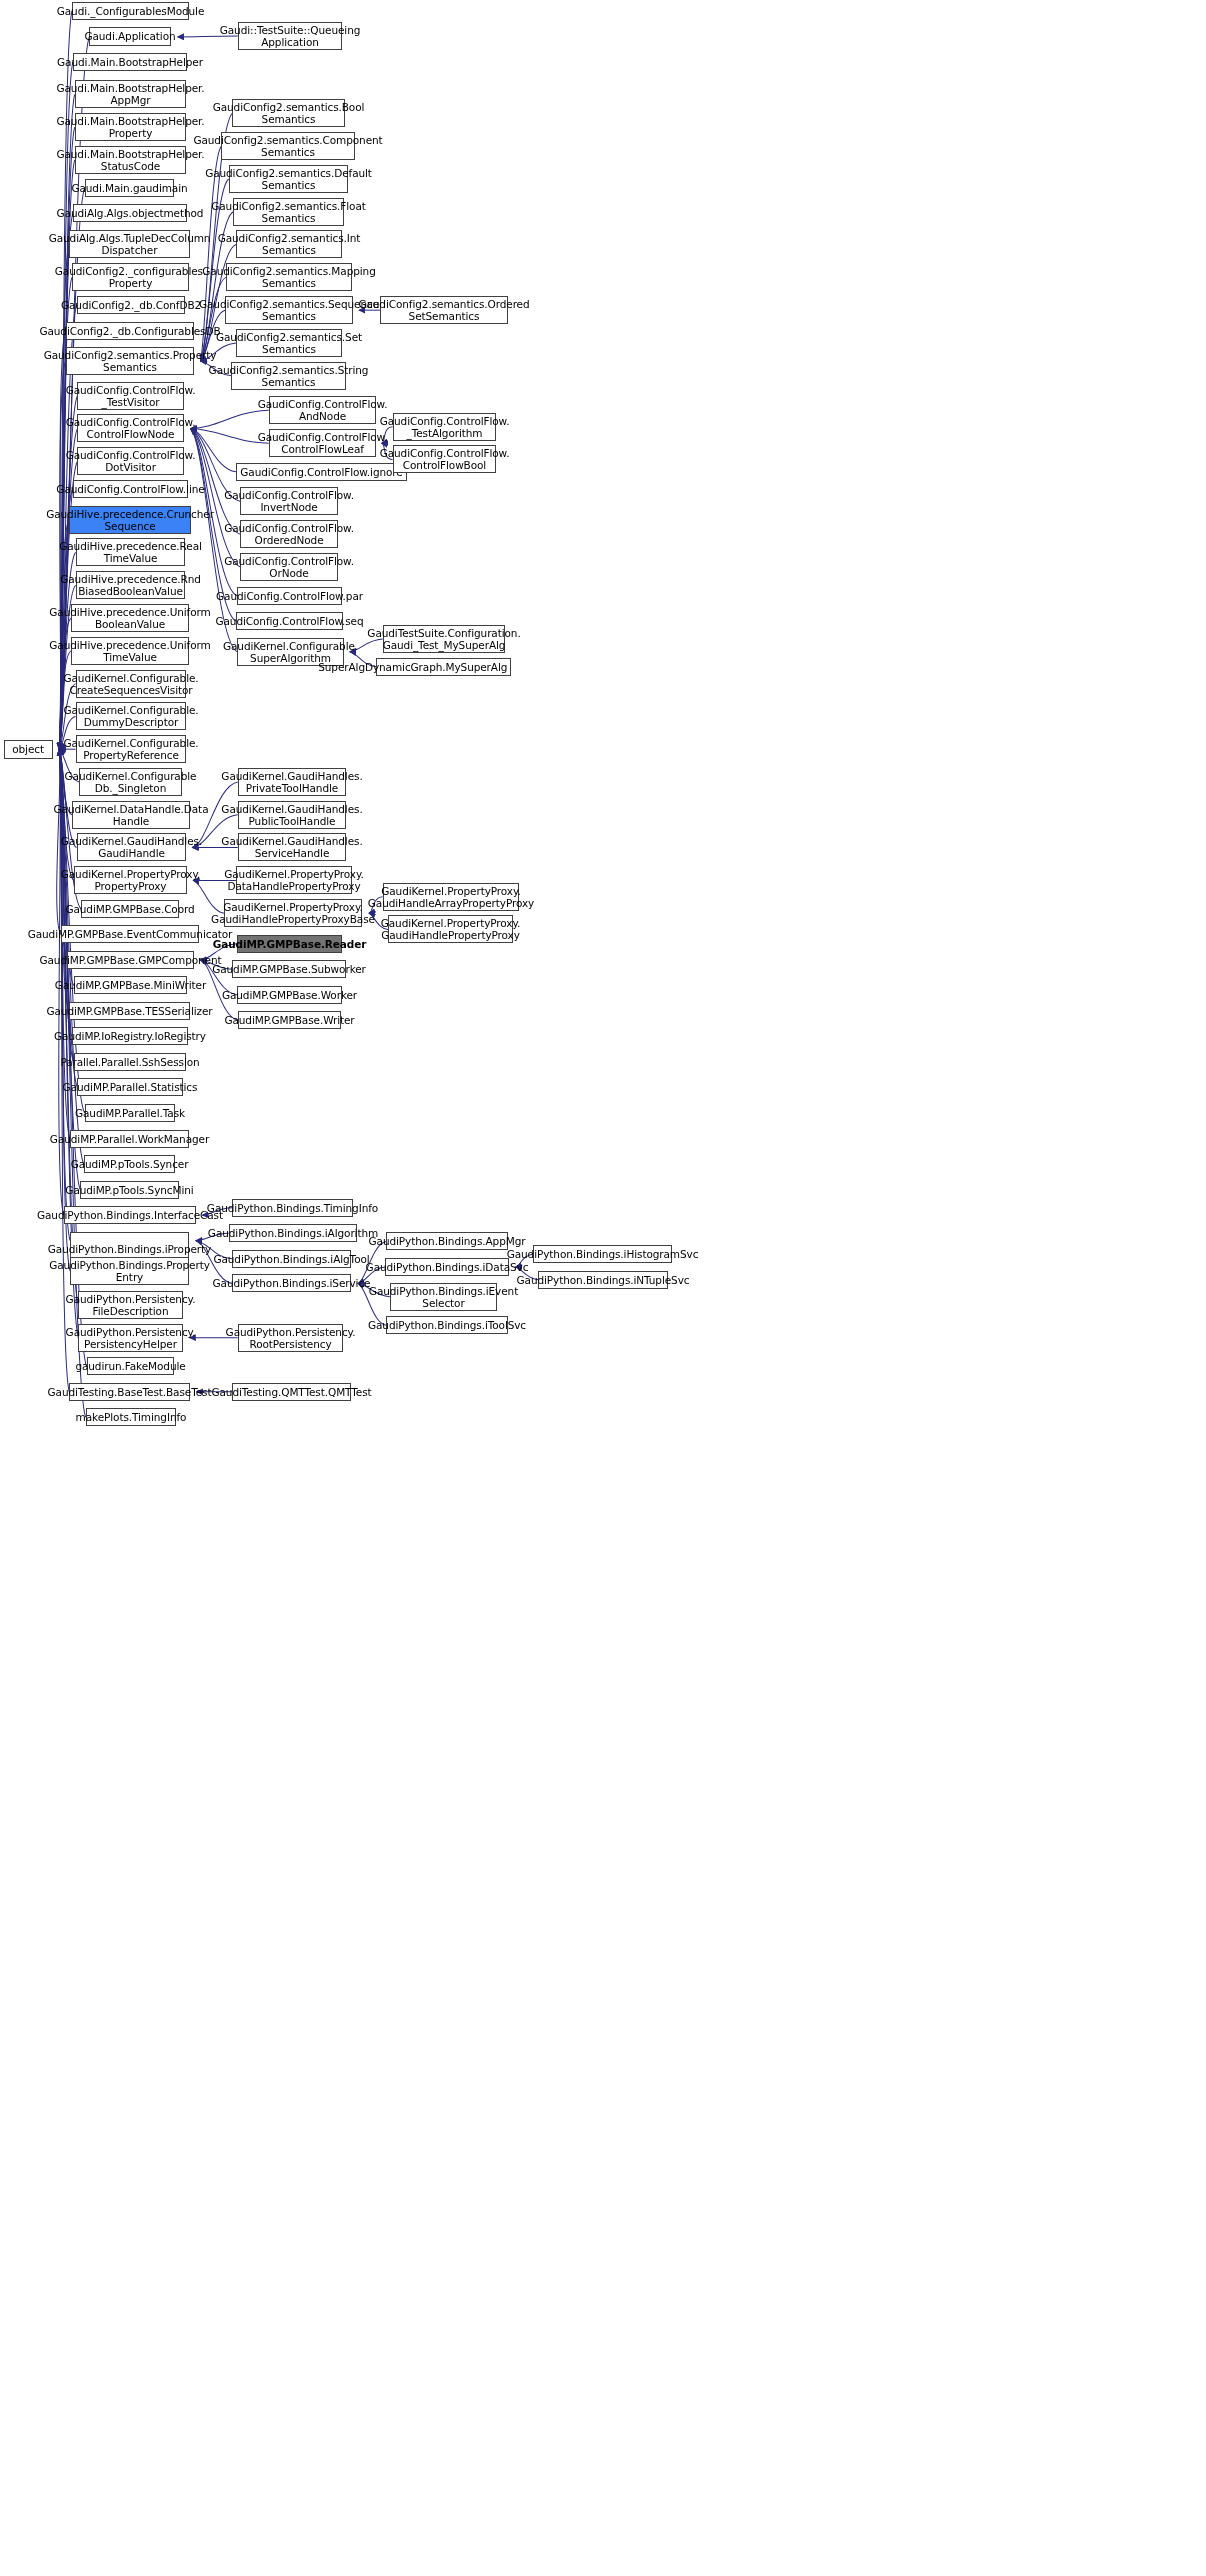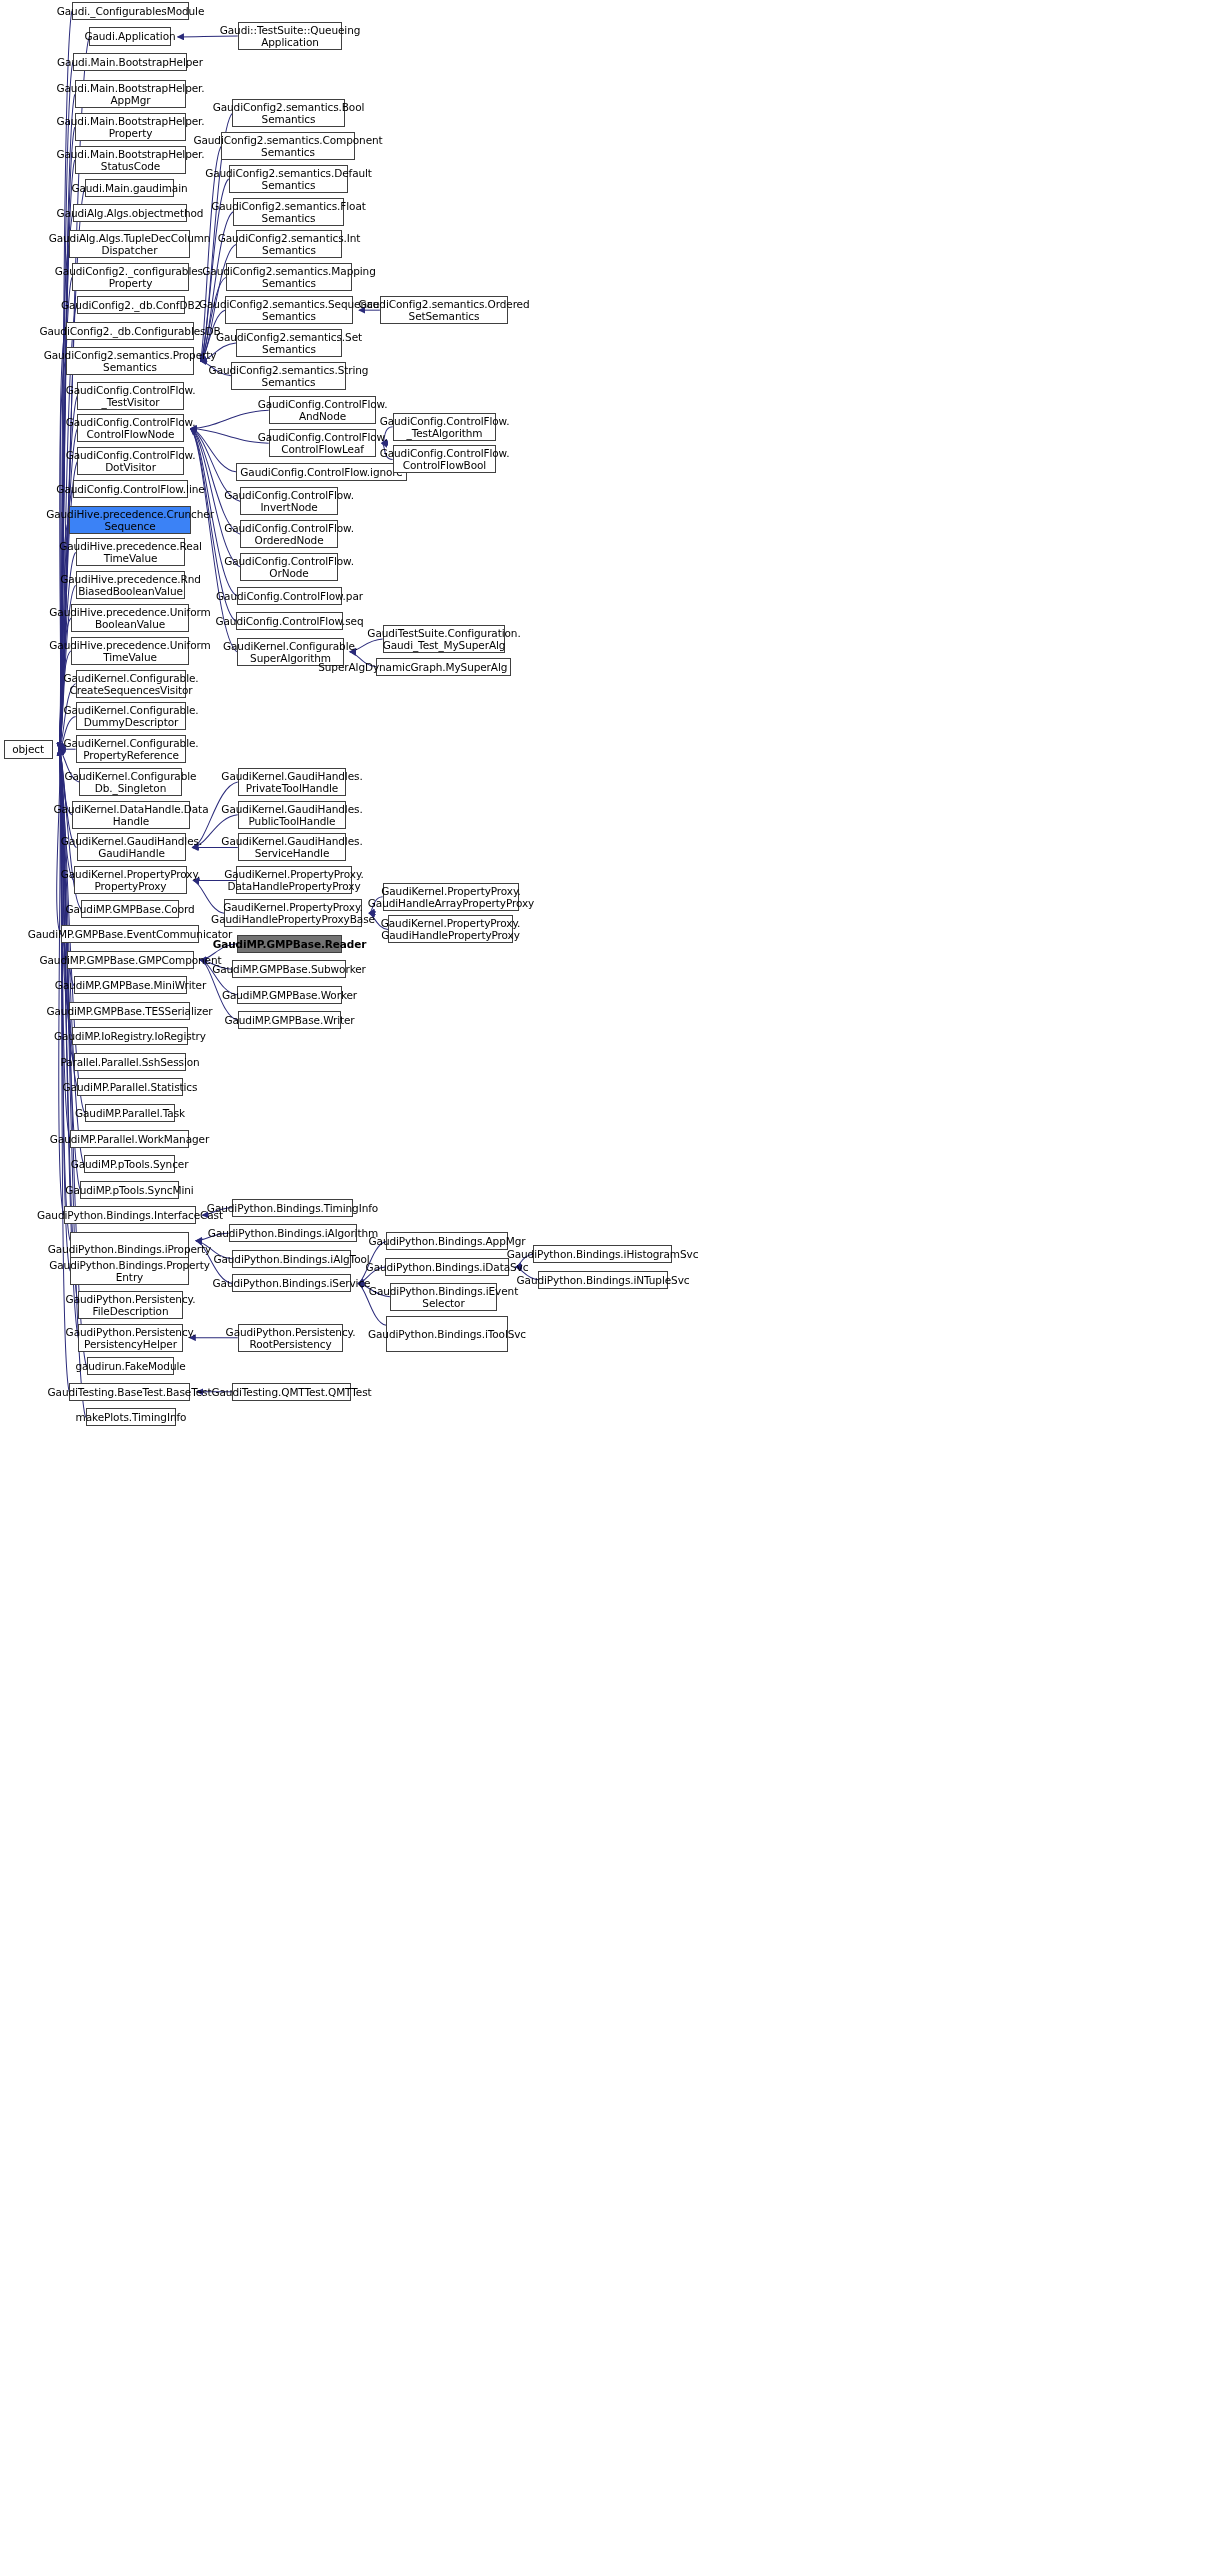--- a/index.html
+++ b/index.html
@@ -269,21 +269,21 @@
       <div class="node" style="left: 237px; top: 986px; width: 105px; height: 18px; border-color: rgb(64, 64, 64); background: rgb(255, 255, 255); color: rgb(0, 0, 0);"><span>GaudiMP.GMPBase.Worker</span></div>
       <div class="node" style="left: 238px; top: 1011px; width: 103px; height: 18px; border-color: rgb(64, 64, 64); background: rgb(255, 255, 255); color: rgb(0, 0, 0);"><span>GaudiMP.GMPBase.Writer</span></div>
       <div class="node" style="left: 232px; top: 1199px; width: 121px; height: 18px; border-color: rgb(64, 64, 64); background: rgb(255, 255, 255); color: rgb(0, 0, 0);"><span>GaudiPython.Bindings.TimingInfo</span></div>
       <div class="node" style="left: 229px; top: 1224px; width: 128px; height: 18px; border-color: rgb(64, 64, 64); background: rgb(255, 255, 255); color: rgb(0, 0, 0);"><span>GaudiPython.Bindings.iAlgorithm</span></div>
       <div class="node" style="left: 232px; top: 1250px; width: 119px; height: 18px; border-color: rgb(64, 64, 64); background: rgb(255, 255, 255); color: rgb(0, 0, 0);"><span>GaudiPython.Bindings.iAlgTool</span></div>
       <div class="node" style="left: 232px; top: 1274px; width: 119px; height: 18px; border-color: rgb(64, 64, 64); background: rgb(255, 255, 255); color: rgb(0, 0, 0);"><span>GaudiPython.Bindings.iService</span></div>
       <div class="node" style="left: 386px; top: 1232px; width: 122px; height: 18px; border-color: rgb(64, 64, 64); background: rgb(255, 255, 255); color: rgb(0, 0, 0);"><span>GaudiPython.Bindings.AppMgr</span></div>
       <div class="node" style="left: 385px; top: 1258px; width: 124px; height: 18px; border-color: rgb(64, 64, 64); background: rgb(255, 255, 255); color: rgb(0, 0, 0);"><span>GaudiPython.Bindings.iDataSvc</span></div>
       <div class="node" style="left: 390px; top: 1283px; width: 107px; height: 28px; border-color: rgb(64, 64, 64); background: rgb(255, 255, 255); color: rgb(0, 0, 0);"><span>GaudiPython.Bindings.iEvent
 Selector</span></div>
-      <div class="node" style="left: 386px; top: 1316px; width: 122px; height: 36px; border-color: rgb(64, 64, 64); background: rgb(255, 255, 255); color: rgb(0, 0, 0); text-align: center;"><span>GaudiPython.Bindings.iToolSvc</span></div>
+      <div class="node" style="left: 386px; top: 1316px; width: 122px; height: 18px; border-color: rgb(64, 64, 64); background: rgb(255, 255, 255); color: rgb(0, 0, 0); text-align: center;"><span>GaudiPython.Bindings.iToolSvc</span></div>
       <div class="node" style="left: 533px; top: 1245px; width: 139px; height: 18px; border-color: rgb(64, 64, 64); background: rgb(255, 255, 255); color: rgb(0, 0, 0);"><span>GaudiPython.Bindings.iHistogramSvc</span></div>
       <div class="node" style="left: 538px; top: 1271px; width: 130px; height: 18px; border-color: rgb(64, 64, 64); background: rgb(255, 255, 255); color: rgb(0, 0, 0);"><span>GaudiPython.Bindings.iNTupleSvc</span></div>
       <div class="node" style="left: 238px; top: 1324px; width: 105px; height: 28px; border-color: rgb(64, 64, 64); background: rgb(255, 255, 255); color: rgb(0, 0, 0);"><span>GaudiPython.Persistency.
 RootPersistency</span></div>
       <div class="node" style="left: 232px; top: 1383px; width: 119px; height: 18px; border-color: rgb(64, 64, 64); background: rgb(255, 255, 255); color: rgb(0, 0, 0);"><span>GaudiTesting.QMTTest.QMTTest</span></div>
     </div>
 </div>
 
 
 </body></html>

